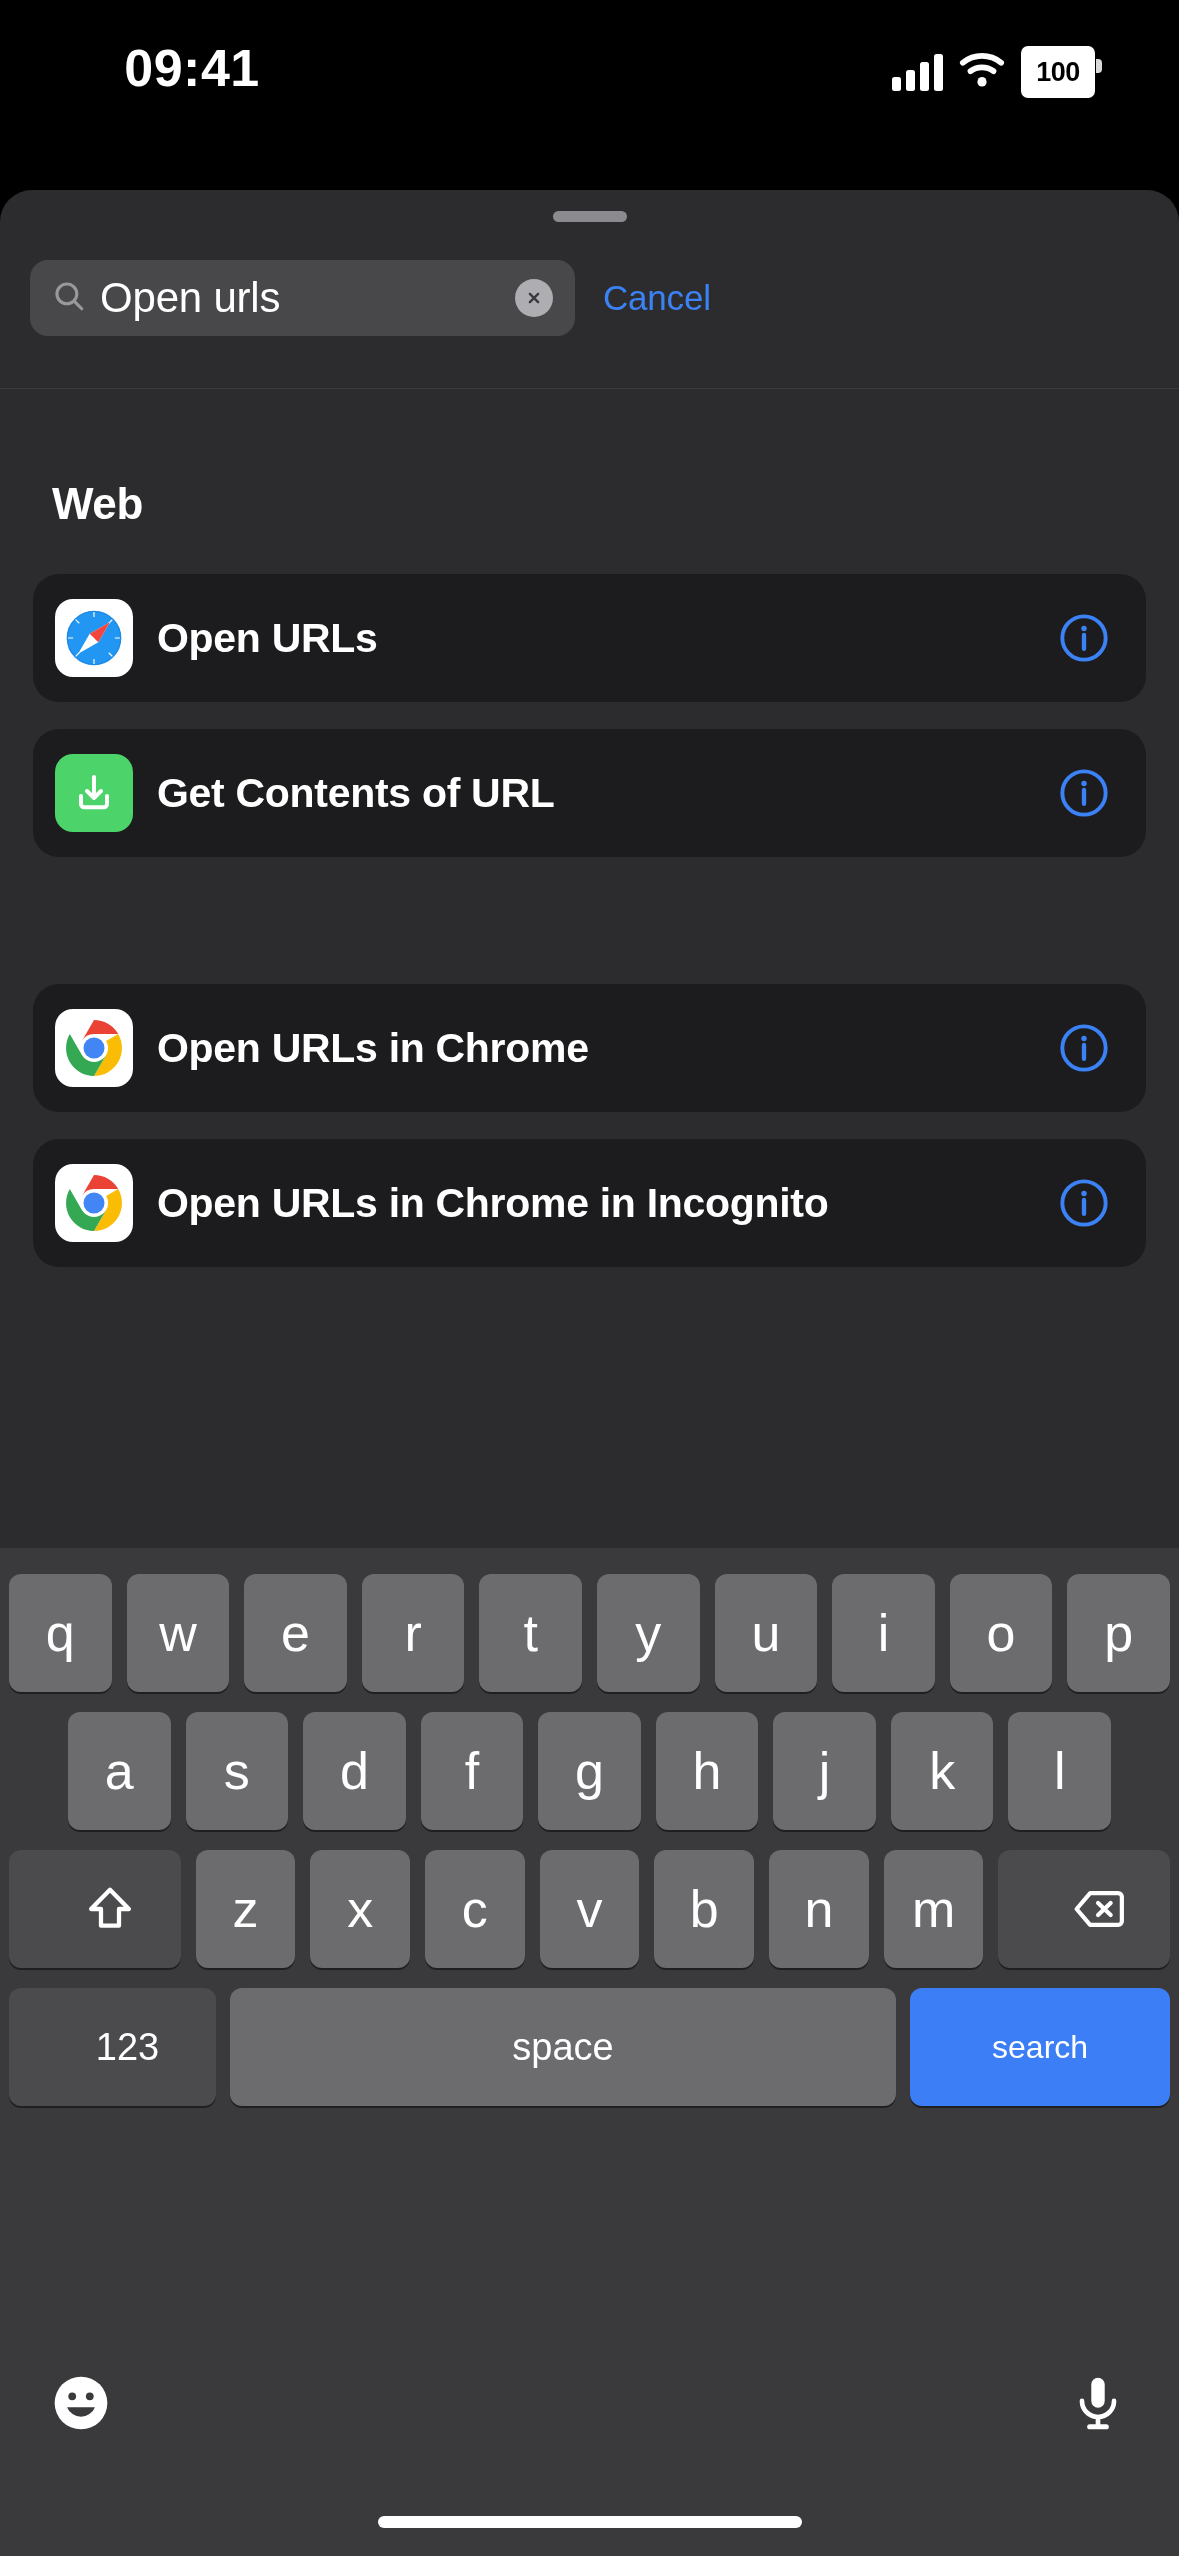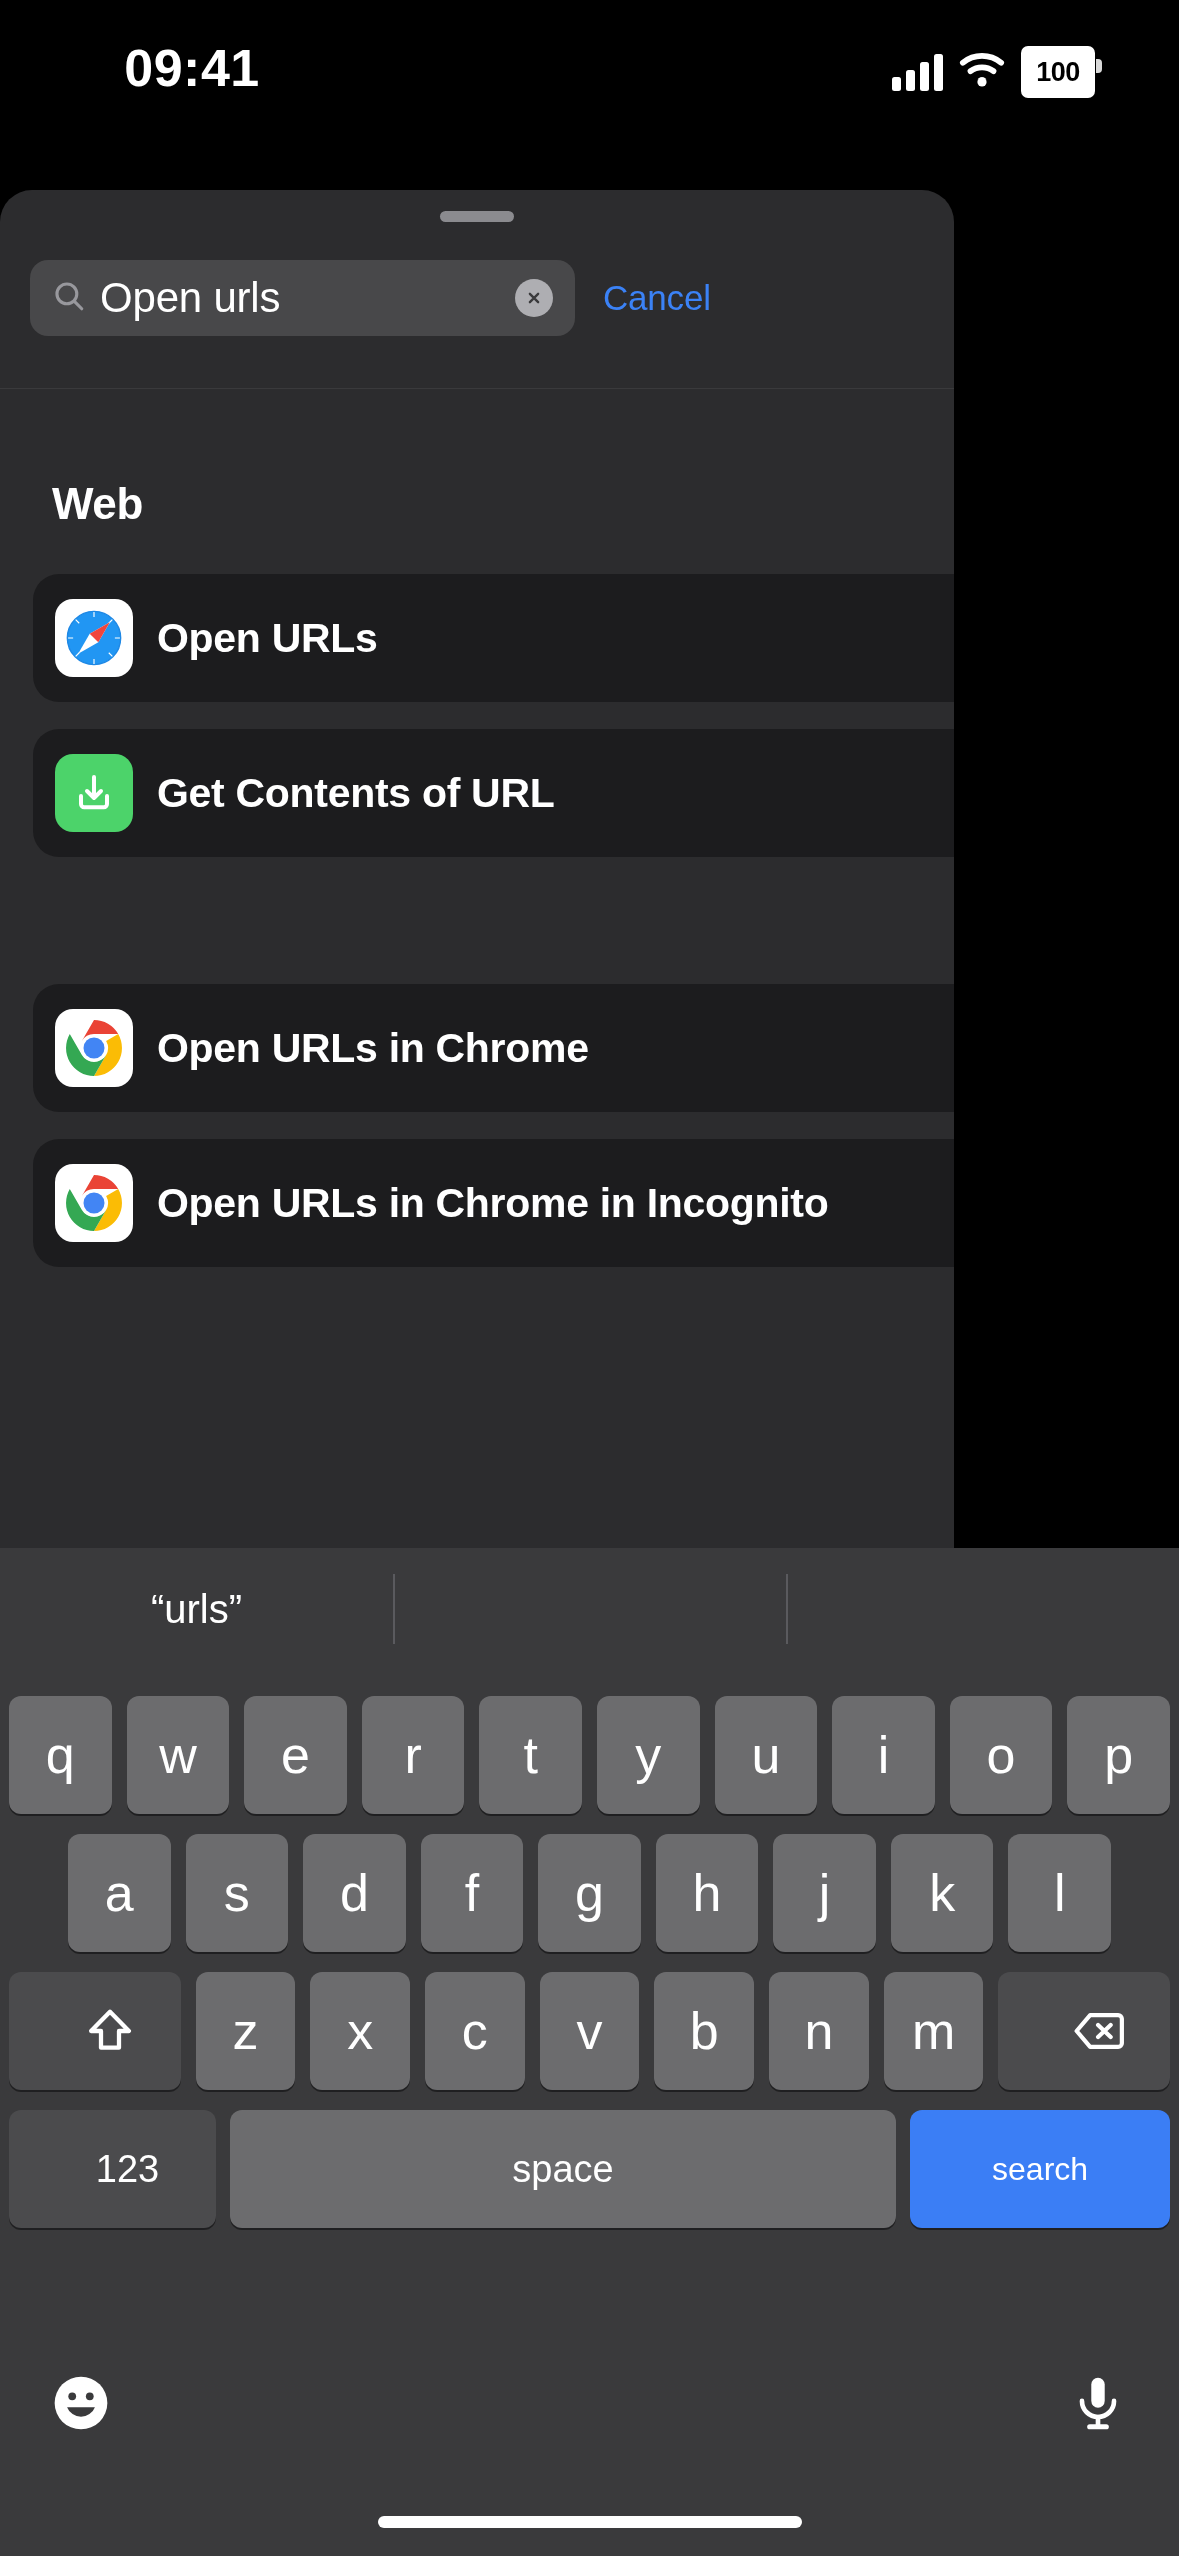--- a/index.html
+++ b/index.html
@@ -49,21 +49,21 @@
   }
   .battery::after {
     content: ""; position: absolute; right: -7px; top: 13px;
     width: 6px; height: 14px; background: #fff;
     border-radius: 0 4px 4px 0; opacity: .85;
   }
 
   
   #sheet {
     position: absolute; top: 190px; left: 0;
-    width: 954px; height: 1358px;
+    width: 1179px; height: 1358px;
     background: #2c2c2e;
     border-radius: 32px 32px 0 0;
     overflow: hidden;
   }
   #grab-handle {
     position: absolute; top: 21px; left: 50%;
     transform: translateX(-50%);
     width: 74px; height: 11px;
     background: #8b8b8f; border-radius: 6px;
   }
@@ -354,25 +354,20 @@
             <path d="M12 10.6 V17" stroke="#3b82f6" stroke-width="2" stroke-linecap="round"></path>
           </svg>
         </span>
       </div>
 
     </div>
   </div>
 
   <div id="keyboard">
 
-    <div id="predictive">
-      <div class="pred-slot">“urls”</div>
-      <div class="pred-slot"></div>
-      <div class="pred-slot"></div>
-    </div>
 
     <div class="krow" id="krow1">
       <div class="key">q</div>
       <div class="key">w</div>
       <div class="key">e</div>
       <div class="key">r</div>
       <div class="key">t</div>
       <div class="key">y</div>
       <div class="key">u</div>
       <div class="key">i</div>

